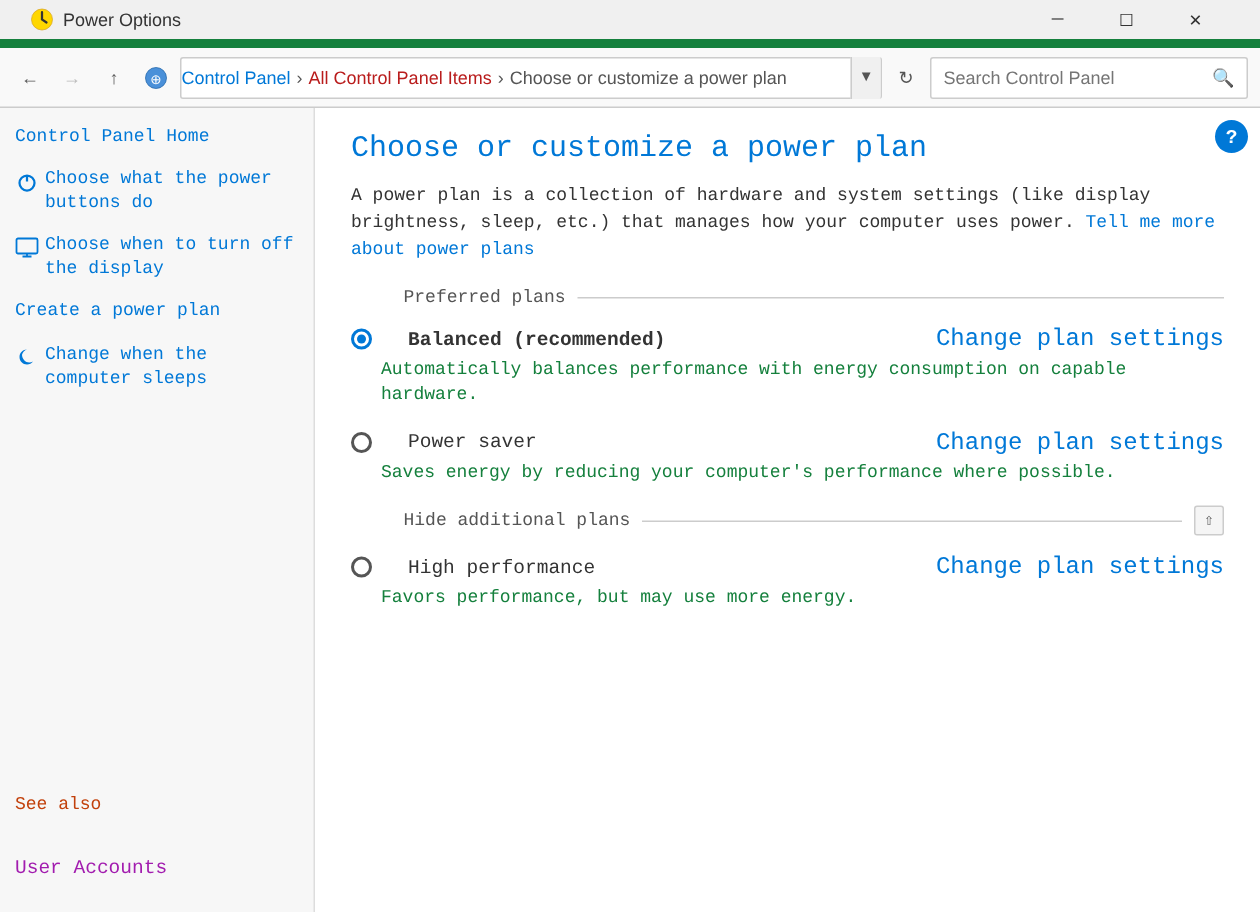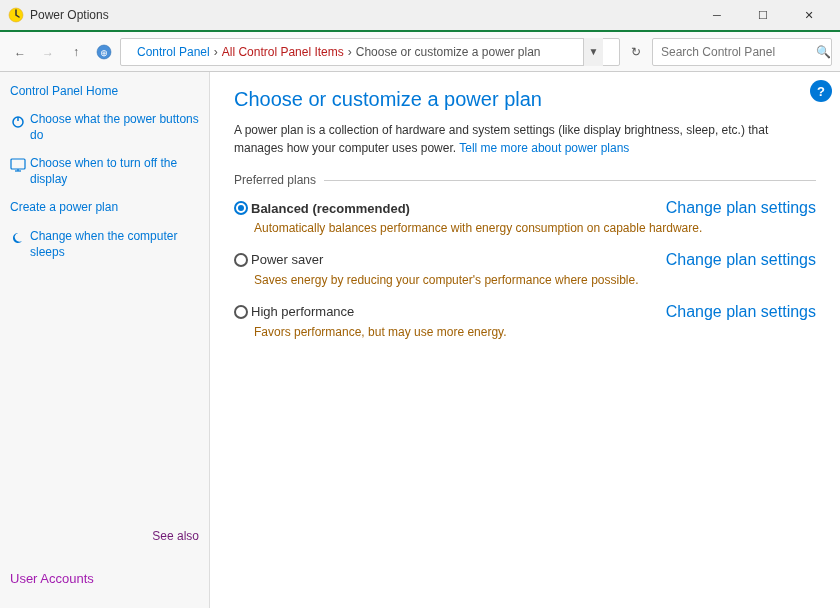--- a/index.html
+++ b/index.html
@@ -1,25 +1,25 @@
 <!DOCTYPE html>
 <html><head>
   <meta charset="utf-8">
   <style>
     * { margin: 0; padding: 0; box-sizing: border-box; }
     body { font-family: 'Segoe UI', sans-serif; font-size: 13px; background: #fff; width: 840px; height: 608px; overflow: hidden; }
 
     
     .title-bar {
       background: #f0f0f0;
-      border-bottom: 2px solid #15803d;
+      border-bottom: 6px solid #15803d;
       display: flex;
       align-items: center;
       height: 32px;
-      padding: 0 8px;
+      padding: 0 20px;
       user-select: none;
     }
     .title-bar-icon {
       width: 16px; height: 16px; margin-right: 6px;
       display: flex; align-items: center; justify-content: center;
     }
     .title-bar-icon svg { width: 16px; height: 16px; }
     .title-bar-title { flex: 1; font-size: 12px; color: #333; }
     .title-bar-controls { display: flex; gap: 0; }
     .title-bar-btn {
@@ -46,40 +46,40 @@
     }
     .nav-btn.disabled { color: #bbb; cursor: default; }
     .breadcrumb {
       flex: 1;
       background: #fff;
       border: 1px solid #ccc;
       border-radius: 2px;
       height: 28px;
       display: flex;
       align-items: center;
-      padding: 0 16px;
+      padding: 0 0;
       font-size: 12px;
       color: #0078d7;
       gap: 4px;
     }
     .breadcrumb-sep { color: #555; }
     .breadcrumb-current { color: #555; }
     .breadcrumb-dropdown {
       width: 20px; height: 28px; border: none; border-left: 1px solid #ccc;
       background: #f0f0f0; cursor: pointer; display: flex; align-items: center;
       justify-content: center; font-size: 10px; color: #555;
     }
     .breadcrumb-refresh {
       width: 24px; height: 24px; border: 1px solid transparent;
       background: transparent; cursor: pointer; display: flex;
       align-items: center; justify-content: center; color: #555; font-size: 12px;
       border-radius: 2px;
     }
     .search-box {
-      width: 180px; height: 28px; border: 1px solid #ccc;
+      width: 212px; height: 28px; border: 1px solid #ccc;
       border-radius: 2px; display: flex; align-items: center;
       background: #fff; padding: 0 8px;
     }
     .search-input {
       border: none; outline: none; flex: 1; font-size: 12px;
       color: #555; background: transparent;
     }
     .search-icon { color: #666; font-size: 12px; }
 
     
@@ -112,21 +112,21 @@
     }
     .sidebar-home {
       font-size: 12px;
       color: #0078d7;
       cursor: pointer;
       margin-bottom: 14px;
       font-weight: 400;
     }
     .sidebar-icon { width: 16px; height: 16px; flex-shrink: 0; margin-top: 1px; }
     .sidebar-bottom { padding: 10px 10px; }
-    .see-also { font-size: 12px; color: #701a75; margin-bottom: 6px; text-align: right; }
+    .see-also { font-size: 12px; color: #c2410c; margin-bottom: 6px; }
     .user-accounts-link { color: #a21caf; font-size: 13px; cursor: pointer; margin-top: 28px; }
 
     
     .content {
       flex: 1;
       padding: 16px 24px;
       overflow-y: auto;
       background: #fff;
     }
     .content-title {
@@ -144,20 +144,21 @@
     }
     .content-desc a {
       color: #0078d7;
       text-decoration: none;
     }
 
     .section-header {
       display: flex;
       align-items: center;
       margin-bottom: 12px;
+      margin-left: 35px;
     }
     .section-label {
       font-size: 12px;
       color: #555;
       white-space: nowrap;
       padding-right: 8px;
     }
     .section-line {
       flex: 1;
       height: 1px;
@@ -179,21 +180,21 @@
     }
     .plan-header {
       display: flex;
       align-items: center;
       justify-content: space-between;
       margin-bottom: 3px;
     }
     .plan-radio-label {
       display: flex;
       align-items: center;
-      gap: 3px;
+      gap: 24px;
       cursor: pointer;
       justify-content: center;
     }
     .radio-circle {
       width: 14px; height: 14px;
       border: 2px solid #0078d7;
       border-radius: 50%;
       display: flex; align-items: center; justify-content: center;
       background: #fff;
       flex-shrink: 0;
@@ -211,21 +212,21 @@
     .plan-name.bold { font-weight: 600; }
     .change-link {
       color: #0078d7;
       font-size: 16px;
       cursor: pointer;
       text-decoration: none;
       white-space: nowrap;
     }
     .plan-desc {
       font-size: 12px;
-      color: #a16207;
+      color: #15803d;
       margin-left: 20px;
       line-height: 1.4;
     }
 
     
     .help-btn {
       position: absolute;
       right: 8px;
       top: 73px;
       width: 22px; height: 22px;
@@ -277,21 +278,21 @@
   </div>
 
   <button class="breadcrumb-refresh">↻</button>
 
   <div class="search-box">
     <input class="search-input" type="text" placeholder="Search Control Panel" style="">
     <span class="search-icon">🔍</span>
   </div>
 </div>
 
-<div class="main-layout" style="position:relative;">
+<div class="main-layout" style="position:relative;font-family:Liberation Mono, monospace;">
 
   <div class="sidebar">
     <div class="sidebar-top">
       <div class="sidebar-home">Control Panel Home</div>
 
       <div class="sidebar-link">
         <div class="sidebar-icon">
           <svg viewBox="0 0 16 16" width="16" height="16">
             <circle cx="8" cy="9" r="5" fill="none" stroke="#0078d7" stroke-width="1.5"></circle>
             <line x1="8" y1="4" x2="8" y2="8" stroke="#0078d7" stroke-width="1.5"></line>
@@ -362,20 +363,25 @@
       <div class="plan-header">
         <label class="plan-radio-label">
           <div class="radio-circle empty"></div>
           <span class="plan-name">Power saver</span>
         </label>
         <a href="#" class="change-link">Change plan settings</a>
       </div>
       <p class="plan-desc">Saves energy by reducing your computer's performance where possible.</p>
     </div>
 
+    <div class="section-header" style="margin-top:8px;">
+      <span class="section-label">Hide additional plans</span>
+      <div class="section-line"></div>
+      <div class="section-chevron">⇧</div>
+    </div>
 
     <div class="plan-item">
       <div class="plan-header">
         <label class="plan-radio-label">
           <div class="radio-circle empty"></div>
           <span class="plan-name">High performance</span>
         </label>
         <a href="#" class="change-link">Change plan settings</a>
       </div>
       <p class="plan-desc">Favors performance, but may use more energy.</p>

